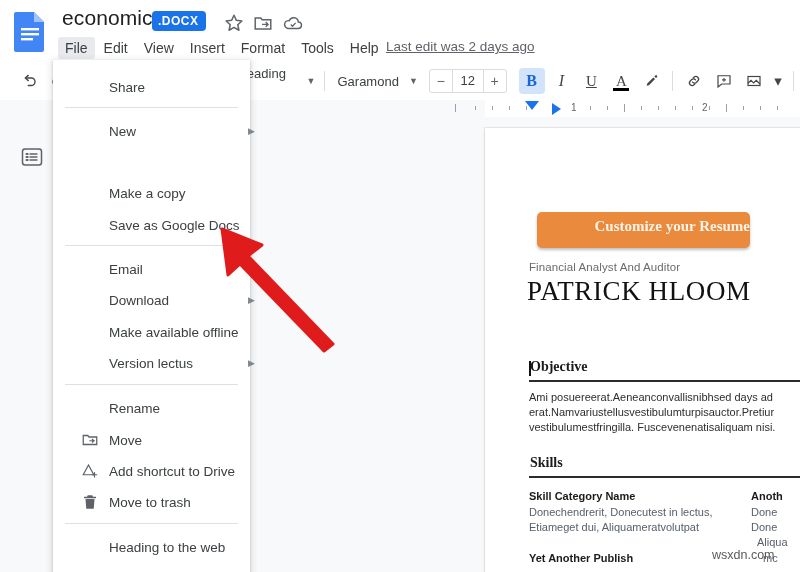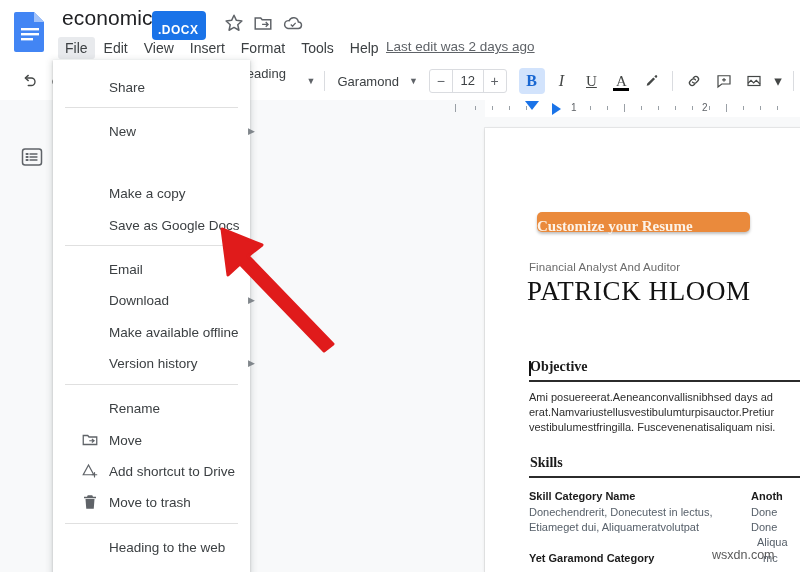--- a/index.html
+++ b/index.html
@@ -12,21 +12,21 @@
     -webkit-font-smoothing: antialiased;
   }
   #app { position: relative; width: 800px; height: 572px; overflow: hidden; background:#fff; }
 
   
   .header { position:absolute; left:0; top:0; width:788px; height:62px; background:#fff; }
   .docs-logo { position:absolute; left:10px; top:10px; width:40px; height:44px; }
   .docs-logo svg { display:block; }
   .doc-title { position:absolute; left:62px; top:6px; font-size:21px; color:#202124; letter-spacing:0.1px; }
   .docx-badge { position:absolute; left:152px; top:11px; background:#1a73e8; color:#fff;
-     font-size:12px; font-weight:bold; letter-spacing:0.5px; padding:12px 7px 3px 6px; border-radius:4px; }
+     font-size:12px; font-weight:bold; letter-spacing:0.5px; padding:3px 7px 3px 6px; border-radius:4px; }
   .hdr-icon { position:absolute; top:12px; width:22px; height:22px; color:#5f6368; cursor:pointer; }
   .hdr-icon svg { display:block; }
   #icon-star { left:223px; }
   #icon-move { left:252px; }
   #icon-cloud { left:282px; }
 
   .menubar { position:absolute; left:58px; top:36px; height:24px; display:flex; align-items:center; }
   .menu-item { font-size:14px; color:#3c4043; padding:3px 7px; margin-right:2px; border-radius:3px; cursor:pointer; white-space:nowrap; }
   .menu-item.active { background:#e8eaed; }
   .last-edit { position:absolute; left:386px; top:39px; font-size:13.5px; color:#5f6368;
@@ -60,23 +60,23 @@
      border-right:7px solid transparent; border-top:9px solid #1a73e8; }
   .indent-right { position:absolute; top:3px; width:0; height:0; border-top:6px solid transparent;
      border-bottom:6px solid transparent; border-left:9px solid #1a73e8; }
 
   .outline-rail { position:absolute; left:0; top:117px; width:60px; bottom:0; background:#f8f9fa; }
   .outline-btn { position:absolute; left:20px; top:28px; width:24px; height:24px; color:#5f6368; cursor:pointer; }
 
   .page { position:absolute; left:485px; top:128px; width:355px; height:444px; background:#fff;
      box-shadow:0 0 0 1px rgba(0,0,0,0.06), 0 1px 3px rgba(60,64,67,0.15); }
 
-  .resume-btn { position:absolute; left:52px; top:84px; width:213px; height:20px; background:#ea8a3c;
+  .resume-btn { position:absolute; left:52px; top:84px; width:213px; height:36px; background:#ea8a3c;
      border-radius:5px; box-shadow:0 2px 3px rgba(0,0,0,0.25); color:#fdf3e8;
-     font-family:"Liberation Serif", serif; font-weight:bold; font-size:15px; text-align:left;
+     font-family:"Liberation Serif", serif; font-weight:bold; font-size:15px; text-align:right;
      line-height:28px; cursor:pointer; }
   .r-role { position:absolute; left:44px; top:133px; font-size:11.5px; color:#6b6b6b; letter-spacing:0.1px; }
   .r-name { position:absolute; left:42px; top:148px; font-family:"Liberation Serif", serif;
      font-size:27px; letter-spacing:0.6px; color:#111; white-space:nowrap; }
   .r-h2 { position:absolute; left:45px; font-family:"Liberation Serif", serif; font-weight:bold;
      font-size:14px; color:#1a1a1a; }
   .r-rule { position:absolute; left:44px; width:300px; height:1.6px; background:#2b2b2b; }
   .r-caret { position:absolute; width:1.5px; height:15px; background:#111; }
   .r-body { position:absolute; left:44px; font-size:11px; color:#2d2d2d; line-height:15px; white-space:nowrap; }
   .r-sk-title { position:absolute; font-size:11px; font-weight:bold; color:#1b1b1b; white-space:nowrap; }
@@ -284,21 +284,21 @@
 
     <div class="r-sk-title" style="left:44px; top:362px">Skill Category Name</div>
     <div class="r-sk-line" style="left:44px; top:378px">Donechendrerit, Donecutest in lectus,</div>
     <div class="r-sk-line" style="left:44px; top:393px">Etiameget dui, Aliquameratvolutpat</div>
 
     <div class="r-sk-title" style="left:266px; top:362px">Anoth</div>
     <div class="r-sk-line" style="left:266px; top:378px">Done</div>
     <div class="r-sk-line" style="left:266px; top:393px">Done</div>
     <div class="r-sk-line" style="left:272px; top:408px">Aliqua</div>
 
-    <div class="r-sk-title" style="left:44px; top:424px">Yet Garamond Category</div>
+    <div class="r-sk-title" style="left:44px; top:424px">Yet Another Publish</div>
     <div class="r-sk-line" style="left:278px; top:424px">mc</div>
   </div>
 
   <div class="watermark">wsxdn.com</div>
 
   <div class="filemenu">
 
     <div class="fm-row" style="top:12px">
       <div class="fm-label">Share</div>
     </div>
@@ -321,21 +321,21 @@
       <div class="fm-arrow">▶</div>
     </div>
     <div class="fm-row" style="top:225px">
       <div class="fm-label">Download</div>
       <div class="fm-arrow">▶</div>
     </div>
     <div class="fm-row" style="top:257px">
       <div class="fm-label">Make available offline</div>
     </div>
     <div class="fm-row" style="top:288px">
-      <div class="fm-label">Version history</div>
+      <div class="fm-label">Version lectus</div>
       <div class="fm-arrow">▶</div>
     </div>
     <div class="fm-sep" style="top:324px"></div>
 
     <div class="fm-row" style="top:333px">
       <div class="fm-label">Rename</div>
     </div>
     <div class="fm-row" style="top:365px">
       <div class="fm-ico">
         <svg viewBox="0 0 24 24" width="18" height="18" fill="none" stroke="#5f6368" stroke-width="1.7">

